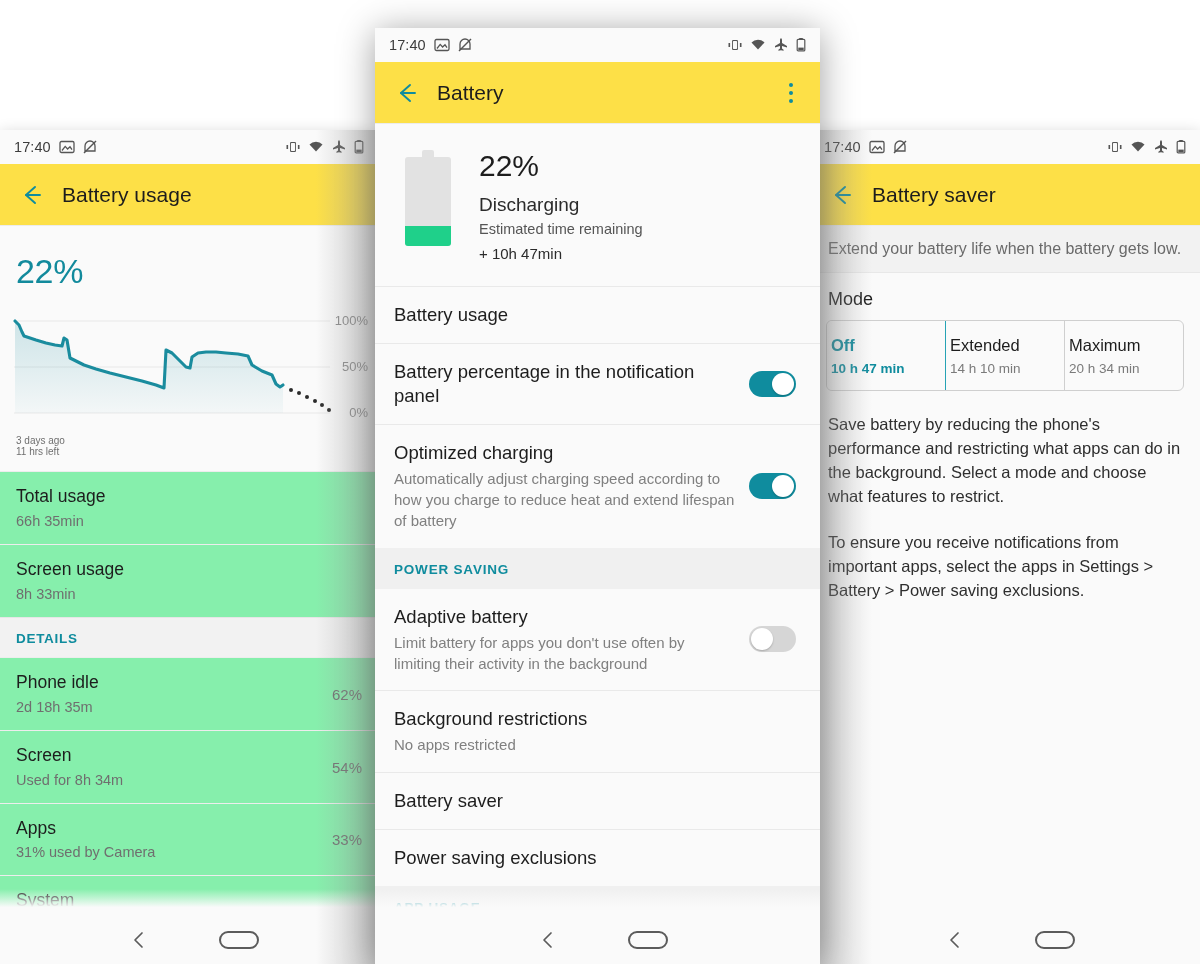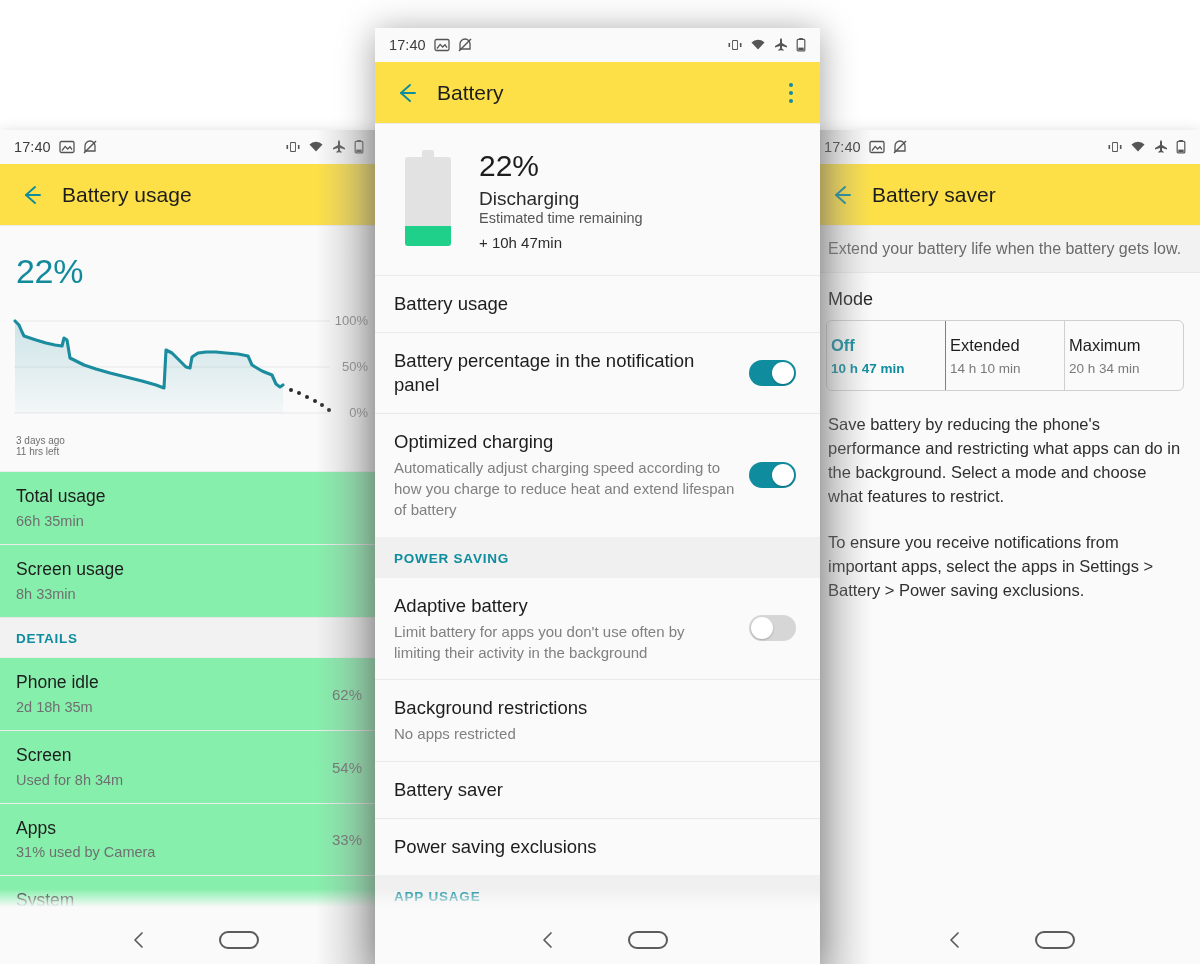--- a/index.html
+++ b/index.html
@@ -66,22 +66,22 @@
   #phone-center { left: 375px; top: 28px; width: 445px; height: 936px;
                   box-shadow: 0 4px 34px rgba(0,0,0,.38); background: #fafafa; }
   .batt-hero { display: flex; align-items: flex-start; padding: 26px 0 24px 30px; }
   .batt-icon { width: 46px; height: 96px; position: relative; flex: none; margin-right: 28px; }
   .batt-body { position: absolute; left: 0; top: 7px; width: 46px; height: 89px;
                background: #e2e2e2; border-radius: 3px; overflow: hidden; }
   .batt-fill { position: absolute; left: 0; bottom: 0; width: 100%; background: #1fd08a; }
   .batt-cap { position: absolute; left: 17px; top: 0; width: 12px; height: 8px;
               background: #e2e2e2; border-radius: 2px 2px 0 0; }
   .hero-pct { font-size: 30px; color: #1d1d1d; font-weight: 300; line-height: 1.05; }
-  .hero-state { font-size: 19px; color: #2b2b2b; margin-top: 6px; }
-  .hero-est { font-size: 14.5px; color: #555; }
+  .hero-state { font-size: 19px; color: #2b2b2b; margin-top: 12px; }
+  .hero-est { font-size: 14.5px; color: #555; margin-top: 5px; }
   .hero-time { font-size: 15px; color: #2b2b2b; margin-top: 8px; }
 
   .c-row { position: relative; padding: 16px 24px 16px 19px; border-top: 1px solid #e9e9e9;
            background: #fafafa; display: flex; align-items: center; }
   .c-row-text { flex: 1; padding-right: 14px; }
   .c-title { font-size: 18.5px; color: #1d1d1d; line-height: 1.3; font-weight: 400; }
   .c-sub { font-size: 15px; color: #808080; line-height: 1.42; margin-top: 3px; }
   .c-section { padding: 14px 19px 12px 19px; background: #f0f0f0;
                font-size: 13.5px; font-weight: bold; color: #0f8c9e; letter-spacing: .8px; }
 

